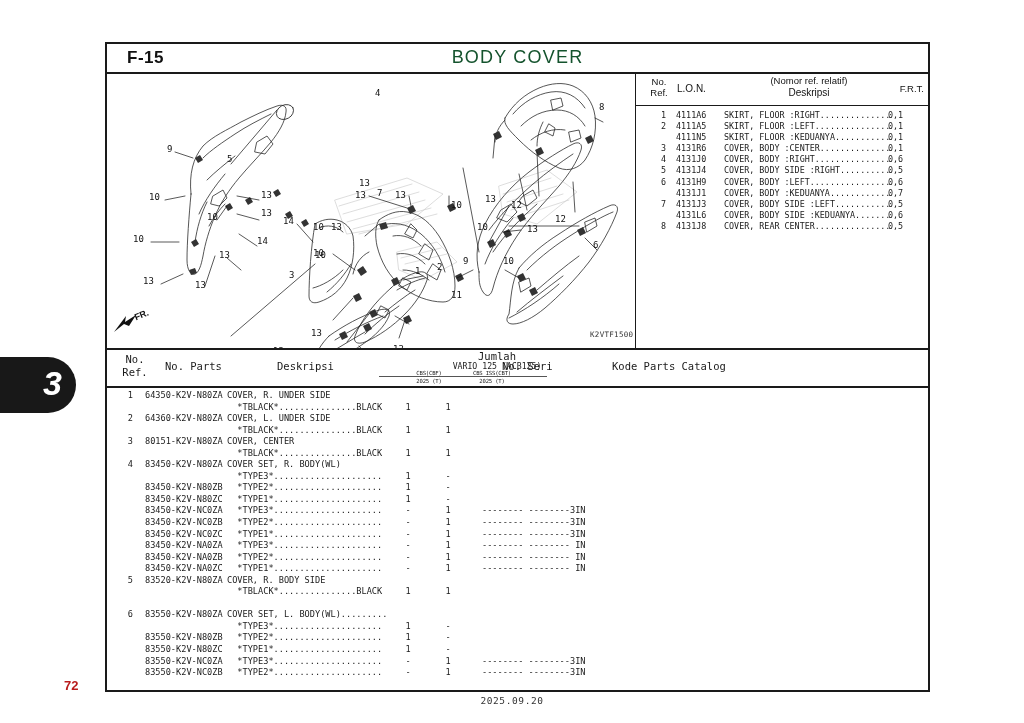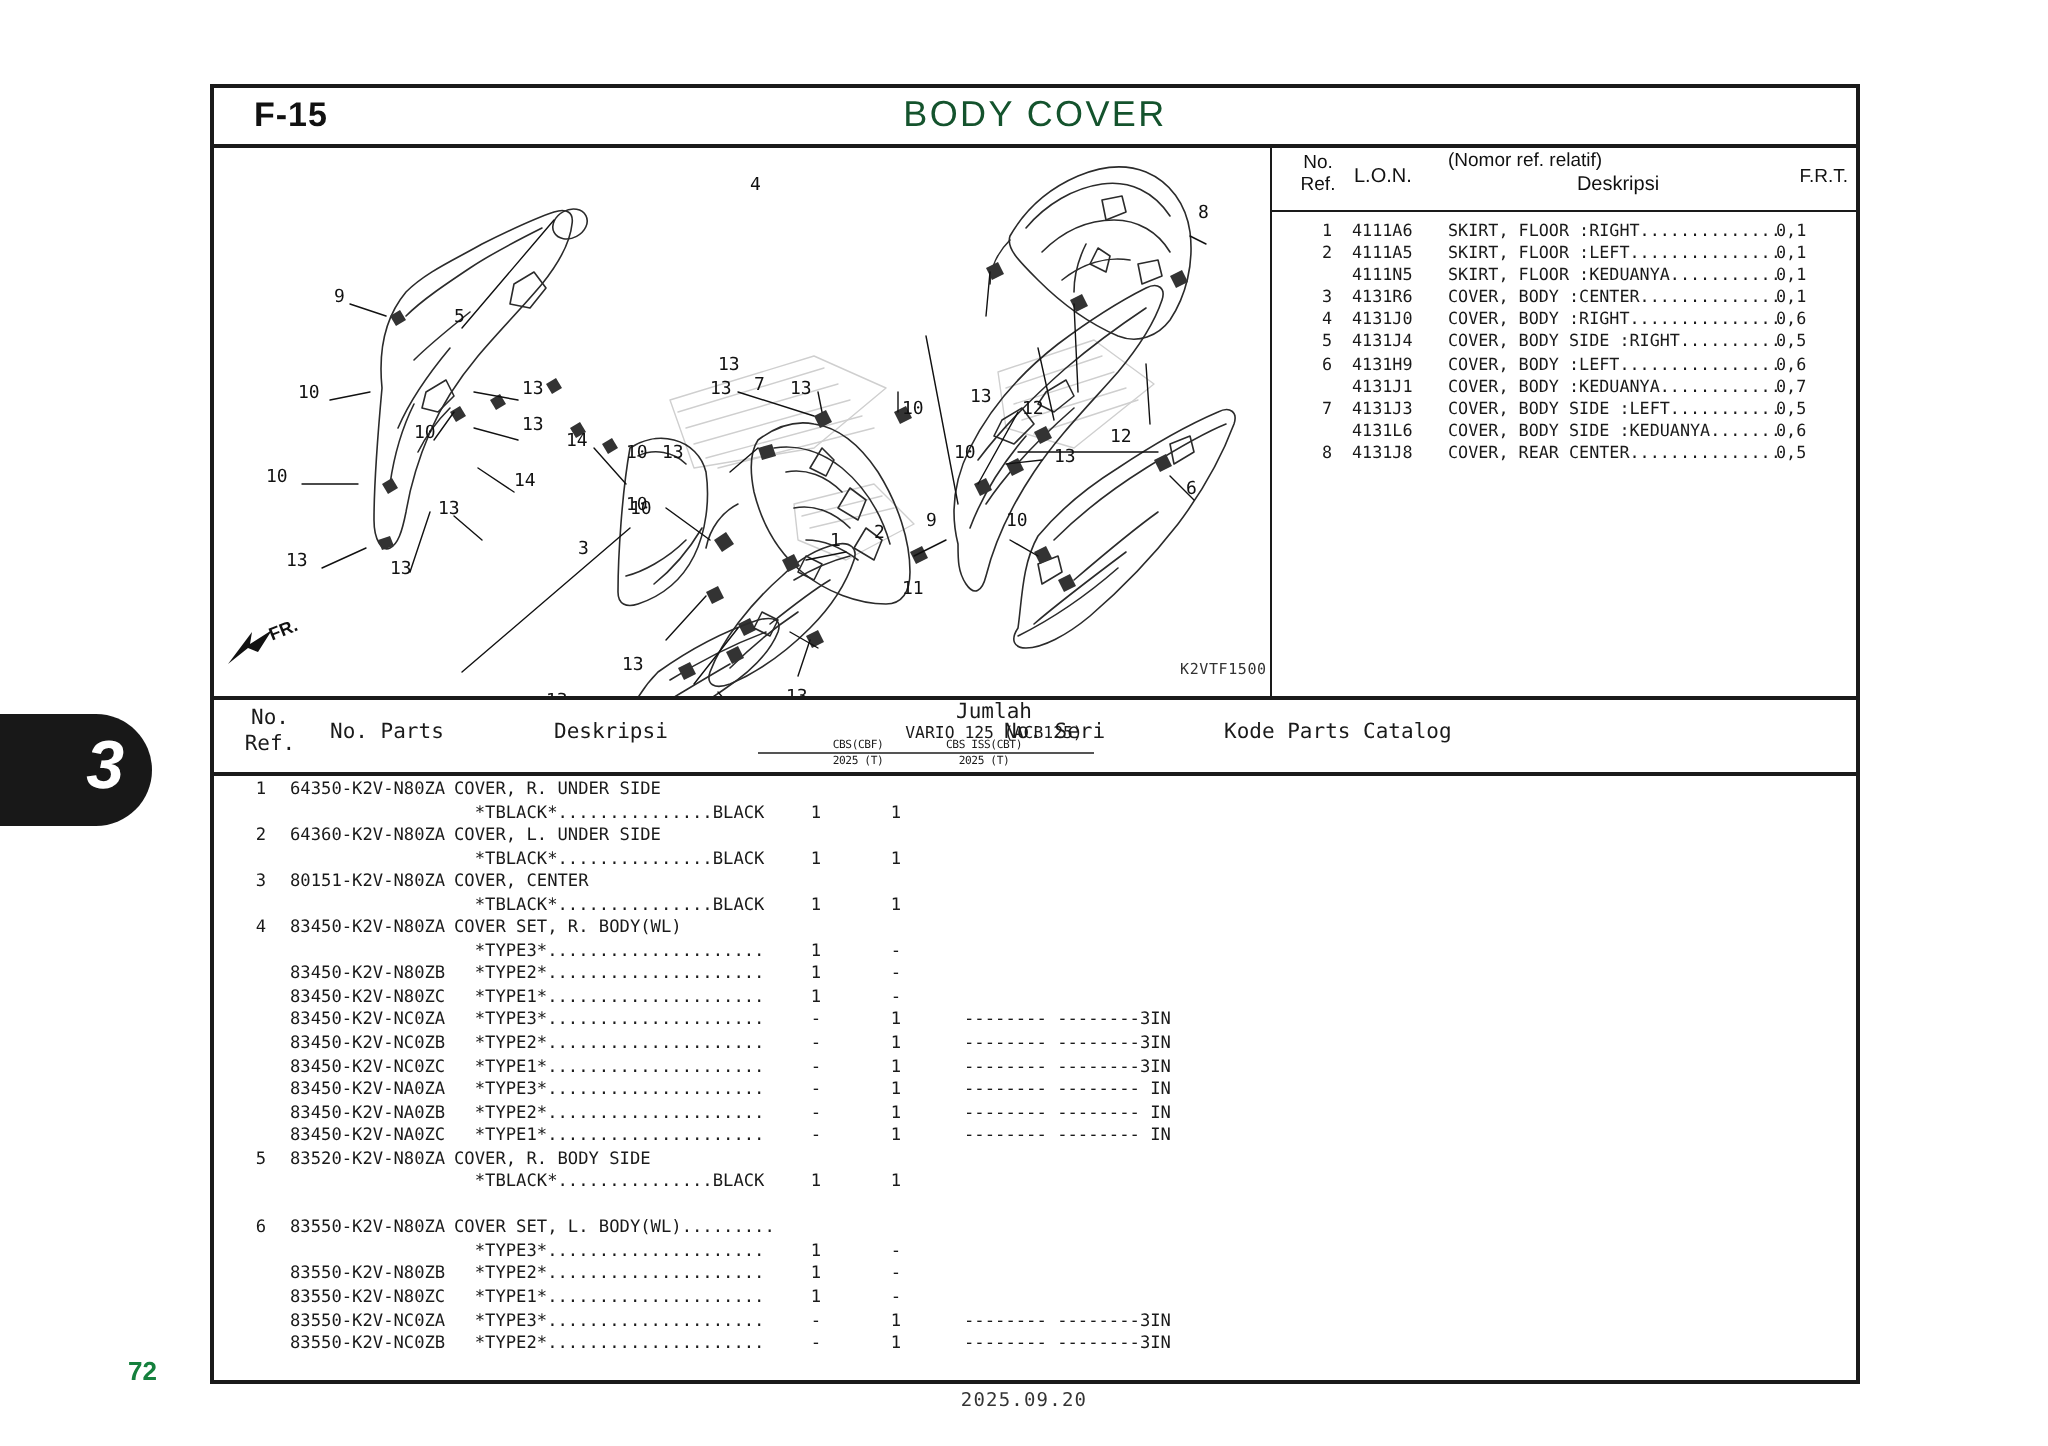--- a/index.html
+++ b/index.html
@@ -75,21 +75,21 @@
     width:294px; height:274px;
   }
   .lon-head {
     position:absolute; left:0; top:0; width:294px; height:32px;
     border-bottom:1px solid #1a1a1a;
     font-family:"Liberation Sans", sans-serif;
     color:#111;
   }
   .lon-h-noref { position:absolute; left:10px; top:2px; font-size:9.5px; line-height:11px; text-align:center; width:26px;}
   .lon-h-lon   { position:absolute; left:41px; top:9px; font-size:10px; }
-  .lon-h-rel   { position:absolute; left:88px; top:1px; font-size:9.5px; width:170px; }
+  .lon-h-rel   { position:absolute; left:88px; top:1px; font-size:9.5px; width:170px; text-align:center;}
   .lon-h-desk  { position:absolute; left:88px; top:13px; font-size:10px; width:170px; text-align:center;}
   .lon-h-frt   { position:absolute; right:6px; top:9px; font-size:9.5px; }
 
   .lon-rows {
     position:absolute; left:0; top:36px; width:294px;
     font-family:"DejaVu Sans Mono", monospace;
     font-size:8.4px; color:#1a1a1a; line-height:11.1px;
     white-space:pre;
   }
   .lon-row { position:relative; height:11.1px; }
@@ -150,21 +150,21 @@
     position:absolute; right:14px; top:7px;
     font-family:"Liberation Sans", sans-serif;
     font-style:italic; font-weight:bold;
     font-size:34px; color:#ffffff;
   }
 
   
   .pagenum {
     position:absolute; left:64px; top:678px;
     font-family:"Liberation Sans", sans-serif;
-    font-weight:bold; font-size:13px; color:#15803d;
+    font-weight:bold; font-size:13px; color:#b91c1c;
   }
   .footdate {
     position:absolute; left:0; top:695px; width:1024px;
     text-align:center;
     font-family:"DejaVu Sans Mono", monospace;
     font-size:9.5px; color:#333; letter-spacing:0.6px;
   }
 
   
   .cl { position:absolute; font-family:"DejaVu Sans Mono", monospace;

